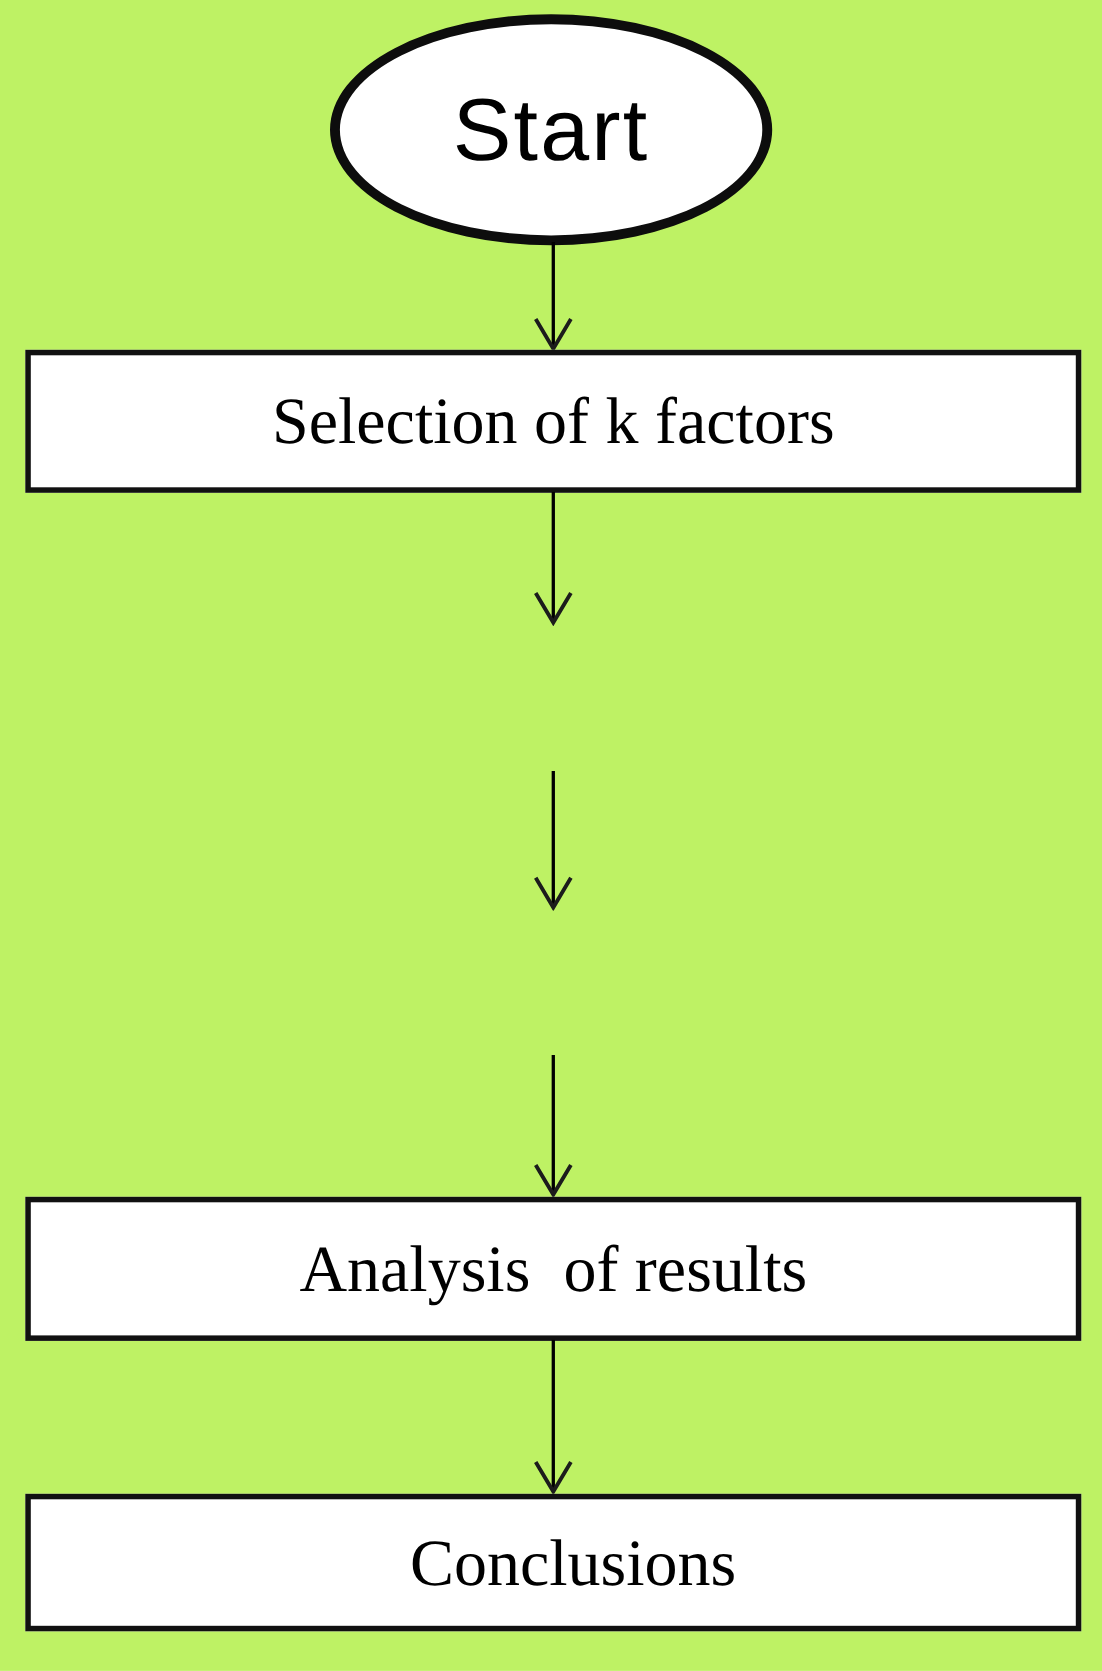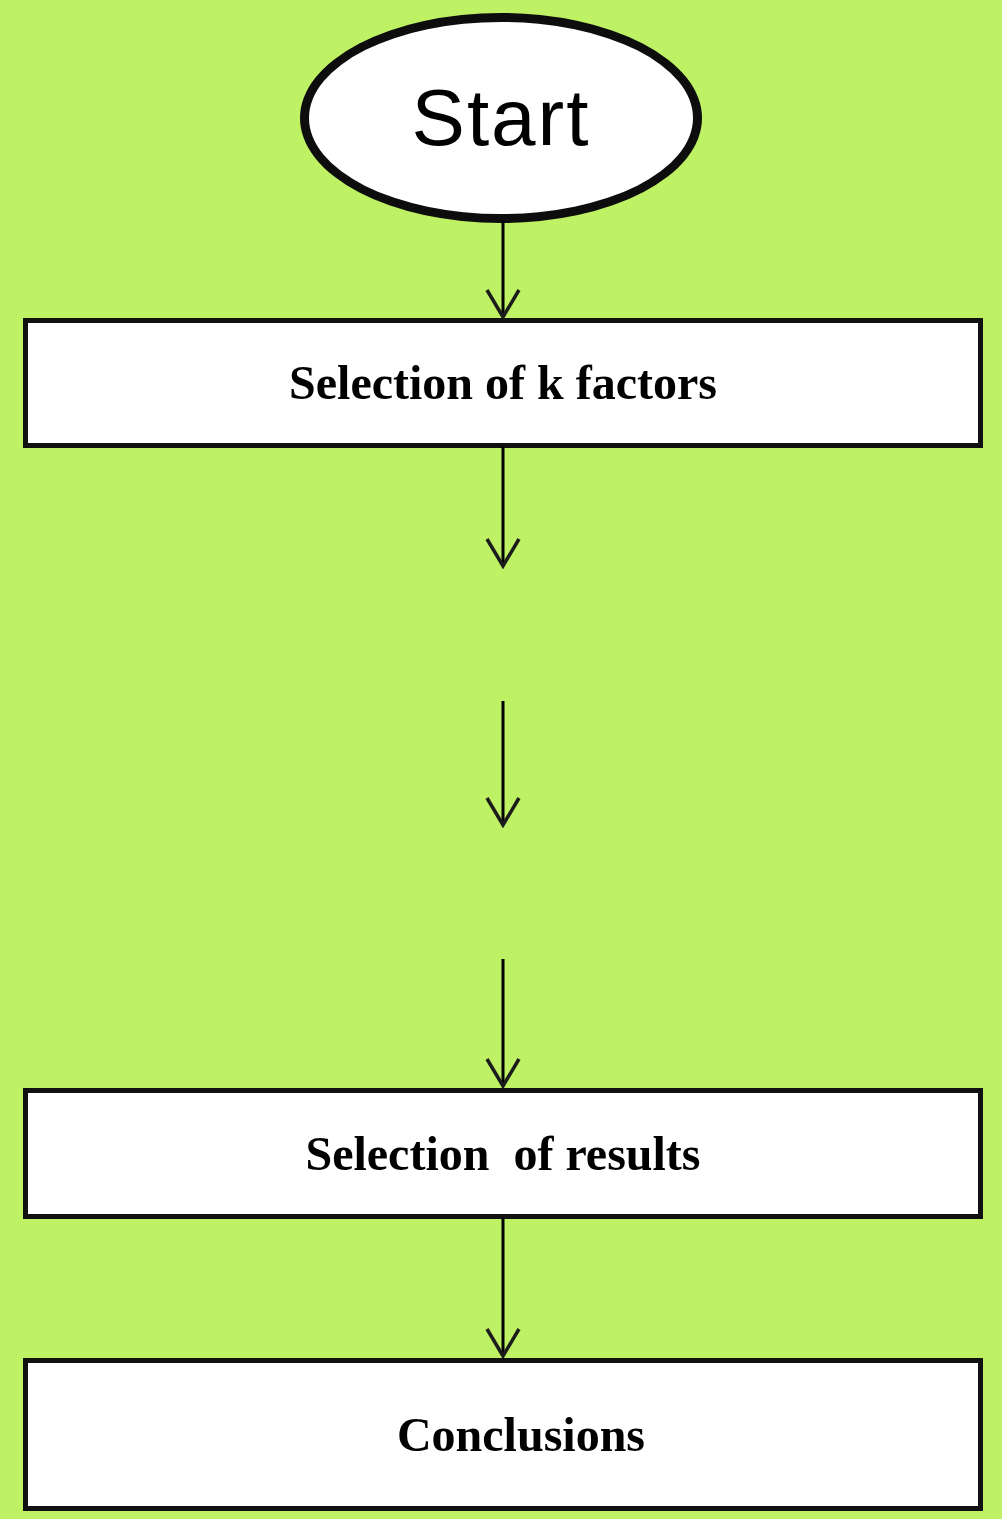--- a/index.html
+++ b/index.html
@@ -32,29 +32,28 @@
   }
   .box {
     left: 23px;
     width: 960px;
     border: 5px solid #111111;
   }
   .box-1 { top: 318px;  height: 130px; }
   .box-2 { top: 567px;  height: 135px; }
   .box-3 { top: 827px;  height: 133px; }
   .box-4 { top: 1088px; height: 131px; }
-  .box-5 { top: 1358px; height: 153px; padding-left: 36px; }
+  .box-5 { top: 1358px; height: 125px; padding-left: 36px; }
   .label {
     font-family: "Liberation Serif", "DejaVu Serif", serif;
-    font-size: 48px;
+    font-size: 60px;
     line-height: 1;
     color: #000000;
     white-space: pre;
     text-align: center;
-    font-weight: bold;
   }
   .start-label {
     font-family: "Liberation Sans", "DejaVu Sans", sans-serif;
     font-size: 80px;
     letter-spacing: 2px;
     color: #000000;
   }
   .arrow {
     position: absolute;
     left: 481px;
@@ -105,21 +104,21 @@
     <polyline points="6,97 22,124 38,97"></polyline>
   </svg>
 
 
   <svg class="arrow arrow-4" viewBox="0 0 44 130">
     <line x1="22" y1="0" x2="22" y2="127"></line>
     <polyline points="6,100 22,127 38,100"></polyline>
   </svg>
 
   <div class="node box box-4">
-    <span class="label">Selection  of results</span>
+    <span class="label">Analysis  of results</span>
   </div>
 
   <svg class="arrow arrow-5" viewBox="0 0 44 141">
     <line x1="22" y1="0" x2="22" y2="138"></line>
     <polyline points="6,111 22,138 38,111"></polyline>
   </svg>
 
   <div class="node box box-5">
     <span class="label">Conclusions</span>
   </div>

